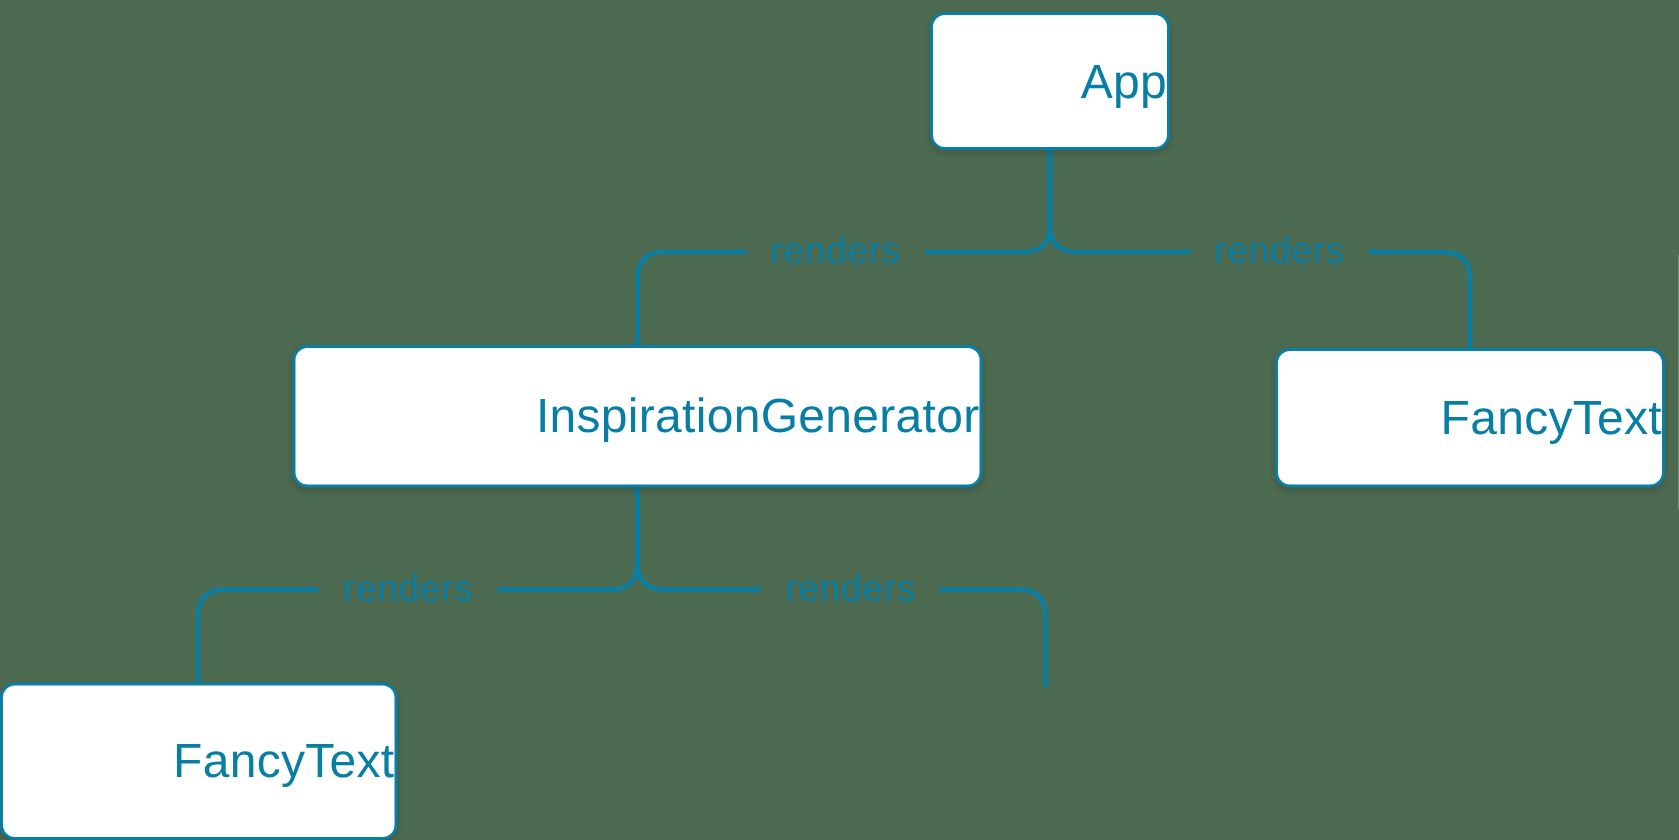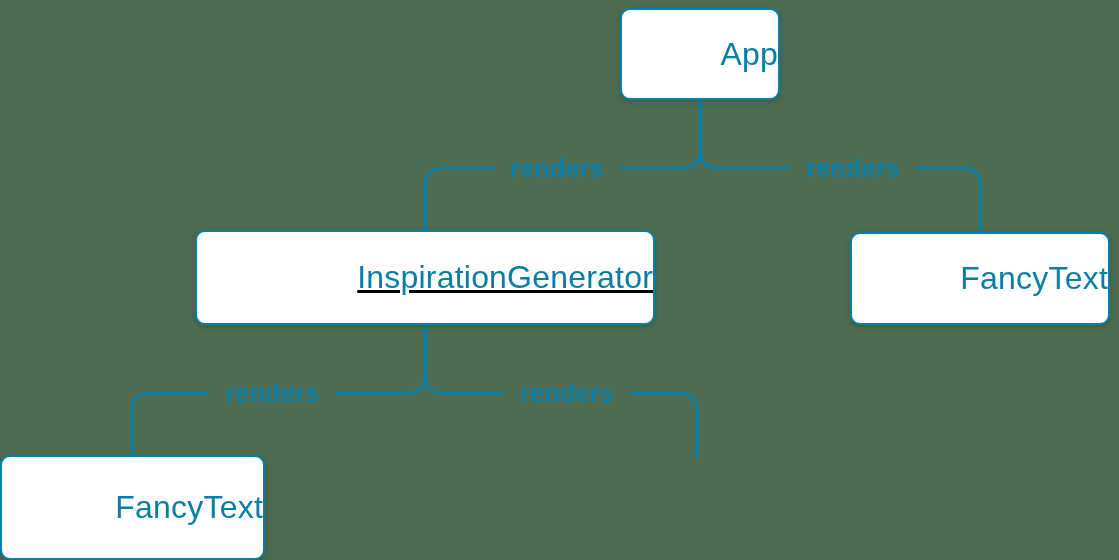--- a/index.html
+++ b/index.html
@@ -43,28 +43,28 @@
     font-weight: 500;
     letter-spacing: 0.2px;
     white-space: nowrap;
   }
   .edge-label {
     position: absolute;
     transform: translate(-50%, -50%);
     background: #4d6b51;
     color: #0a7ea4;
     font-size: 25px;
-    font-weight: 700;
+    font-weight: 400;
     padding: 2px 16px;
     white-space: nowrap;
     letter-spacing: 0.3px;
   }
   
   #node-app                  { left: 620px; top: 8px;   width: 160px; height: 92px; }
-  #node-inspiration          { left: 195px; top: 230px; width: 460px; height: 95px; text-decoration: underline; }
+  #node-inspiration          { left: 195px; top: 230px; width: 460px; height: 95px; }
   #node-fancytext-top        { left: 850px; top: 232px; width: 260px; height: 93px; }
   #node-fancytext-bottom     { left: 0px;   top: 455px; width: 265px; height: 105px; }
   #node-copyright            { left: 565px; top: 455px; width: 265px; height: 105px; }
 
   #edge-label-0 { left: 557px; top: 168px; }
   #edge-label-1 { left: 853px; top: 168px; }
   #edge-label-2 { left: 272px; top: 393px; }
   #edge-label-3 { left: 567px; top: 393px; }
 </style>
 </head>

